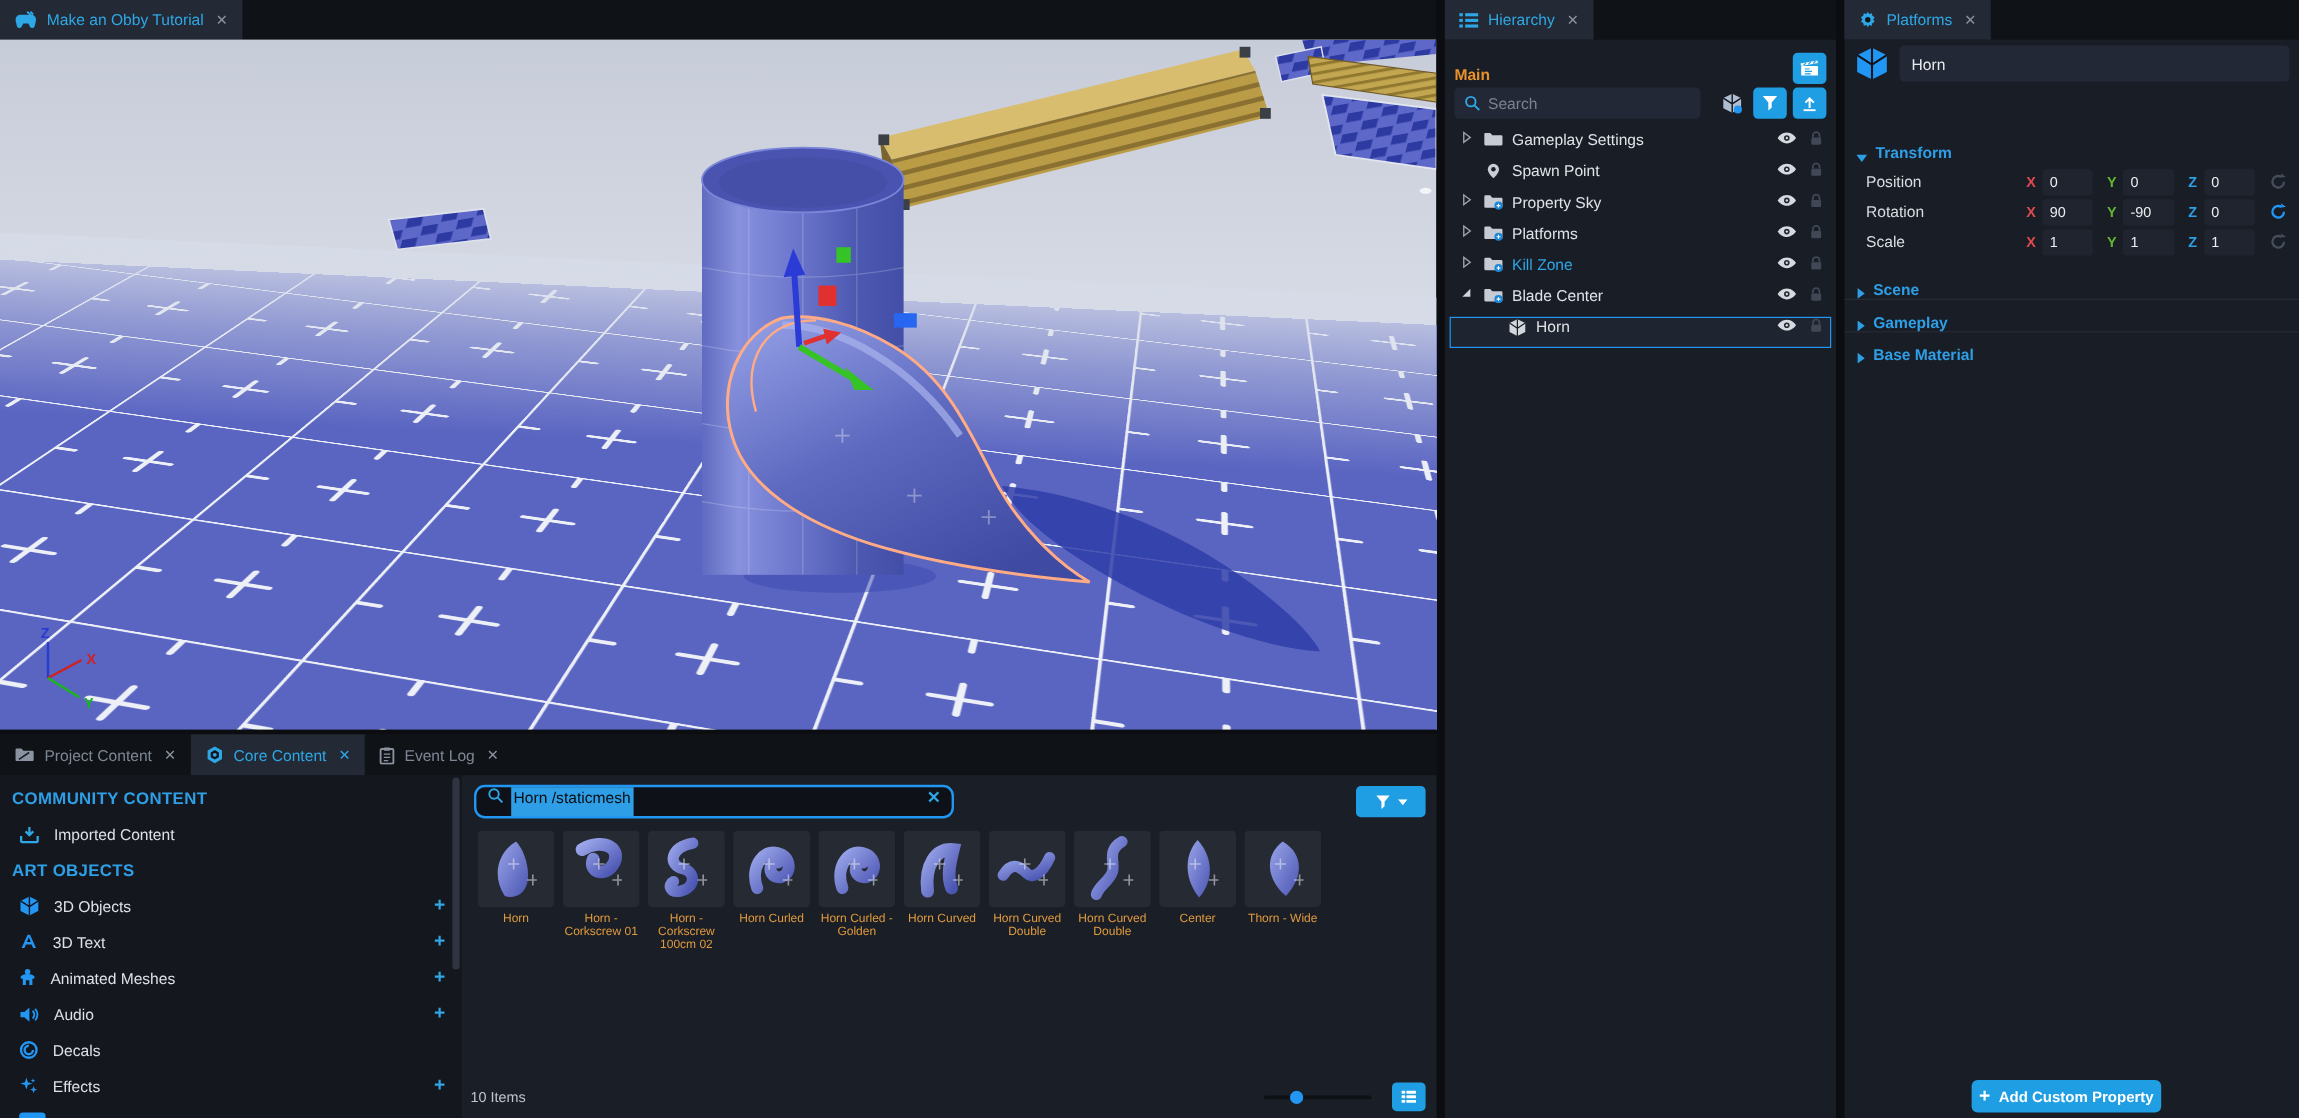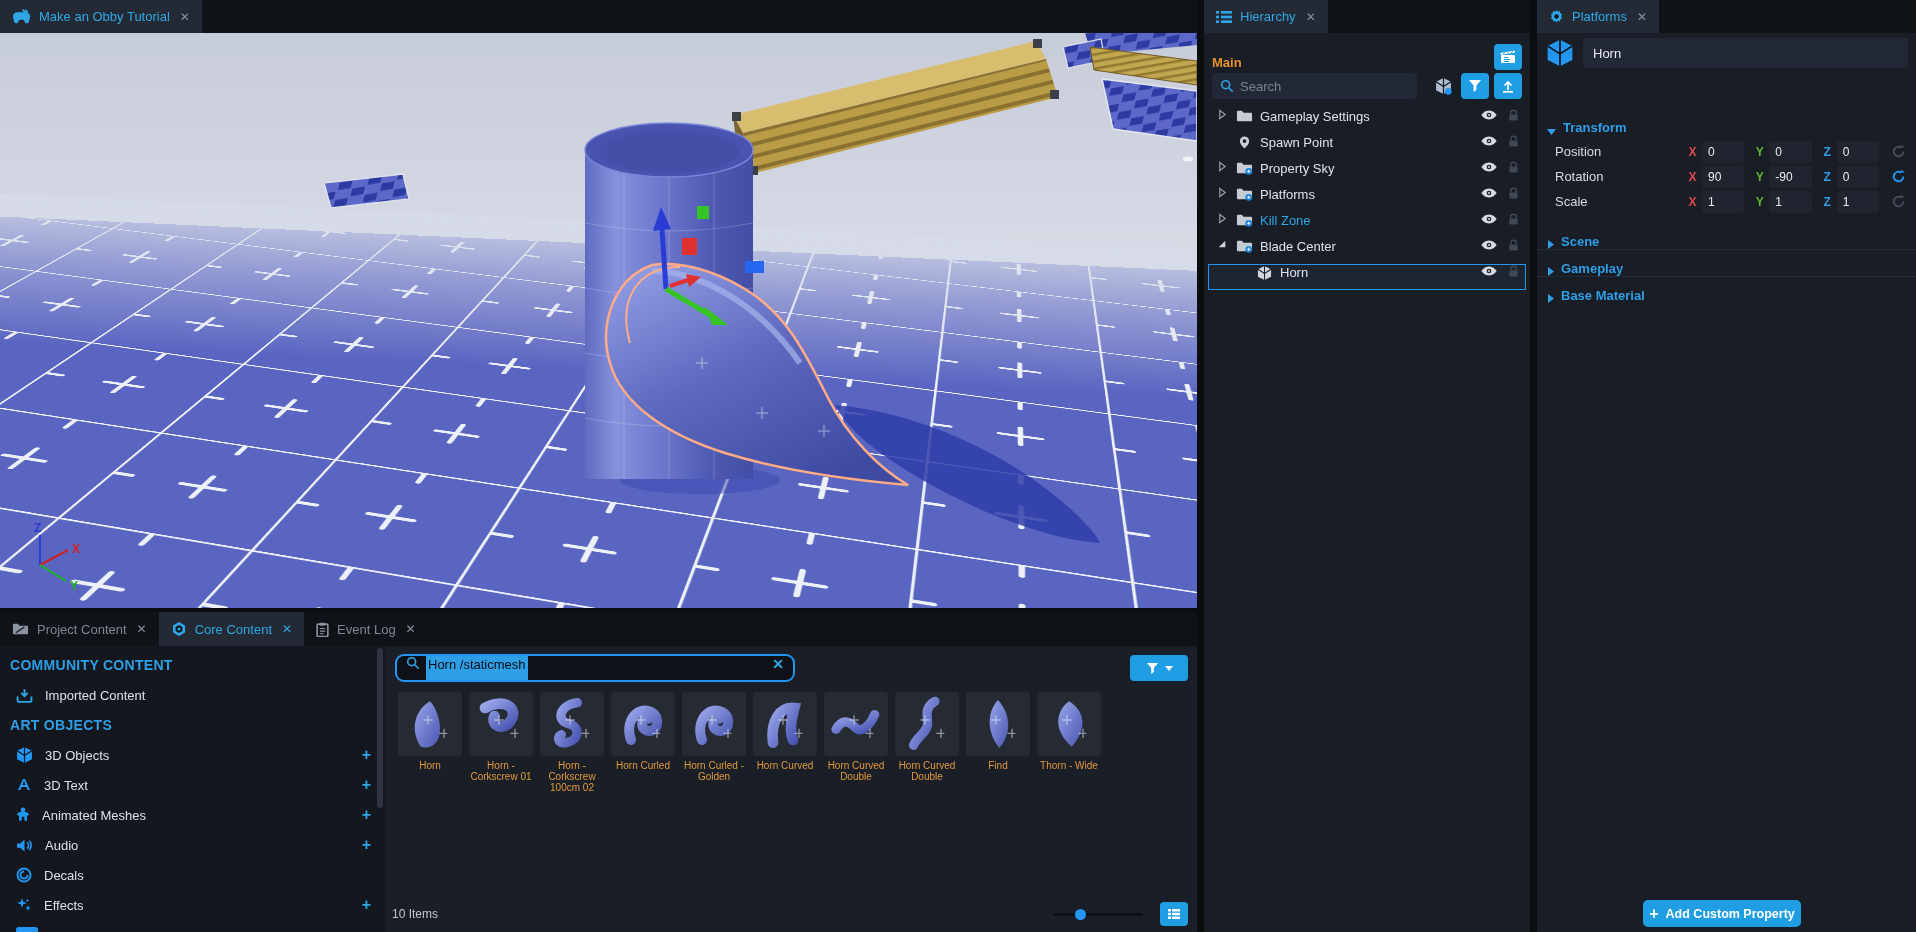--- a/index.html
+++ b/index.html
@@ -837,21 +837,21 @@
     </div>
     <div class="asset-label">Horn Curved Double</div>
   </div>
           <div class="asset-tile">
     <div class="asset-thumb">
       <svg width="64" height="64" viewBox="0 0 48 48">
                 <path d="M24 6 C33 16 35 30 25 42 C16 31 15 16 24 6 Z" fill="url(#tg)"></path>
                 <path d="M19 21 h7 M22.5 17.5 v7 M31 31 h6 M34.5 27.5 v7" stroke="#e8eaf4" stroke-width="1" opacity=".55" fill="none"></path>
               </svg>
     </div>
-    <div class="asset-label">Find</div>
+    <div class="asset-label">Center</div>
   </div>
           <div class="asset-tile">
     <div class="asset-thumb">
       <svg width="64" height="64" viewBox="0 0 48 48">
                 <path d="M24 7 C36 14 38 28 26 41 C14 31 12 16 24 7 Z" fill="url(#tg)"></path>
                 <path d="M19 21 h7 M22.5 17.5 v7 M31 31 h6 M34.5 27.5 v7" stroke="#e8eaf4" stroke-width="1" opacity=".55" fill="none"></path>
               </svg>
     </div>
     <div class="asset-label">Thorn - Wide</div>
   </div>

